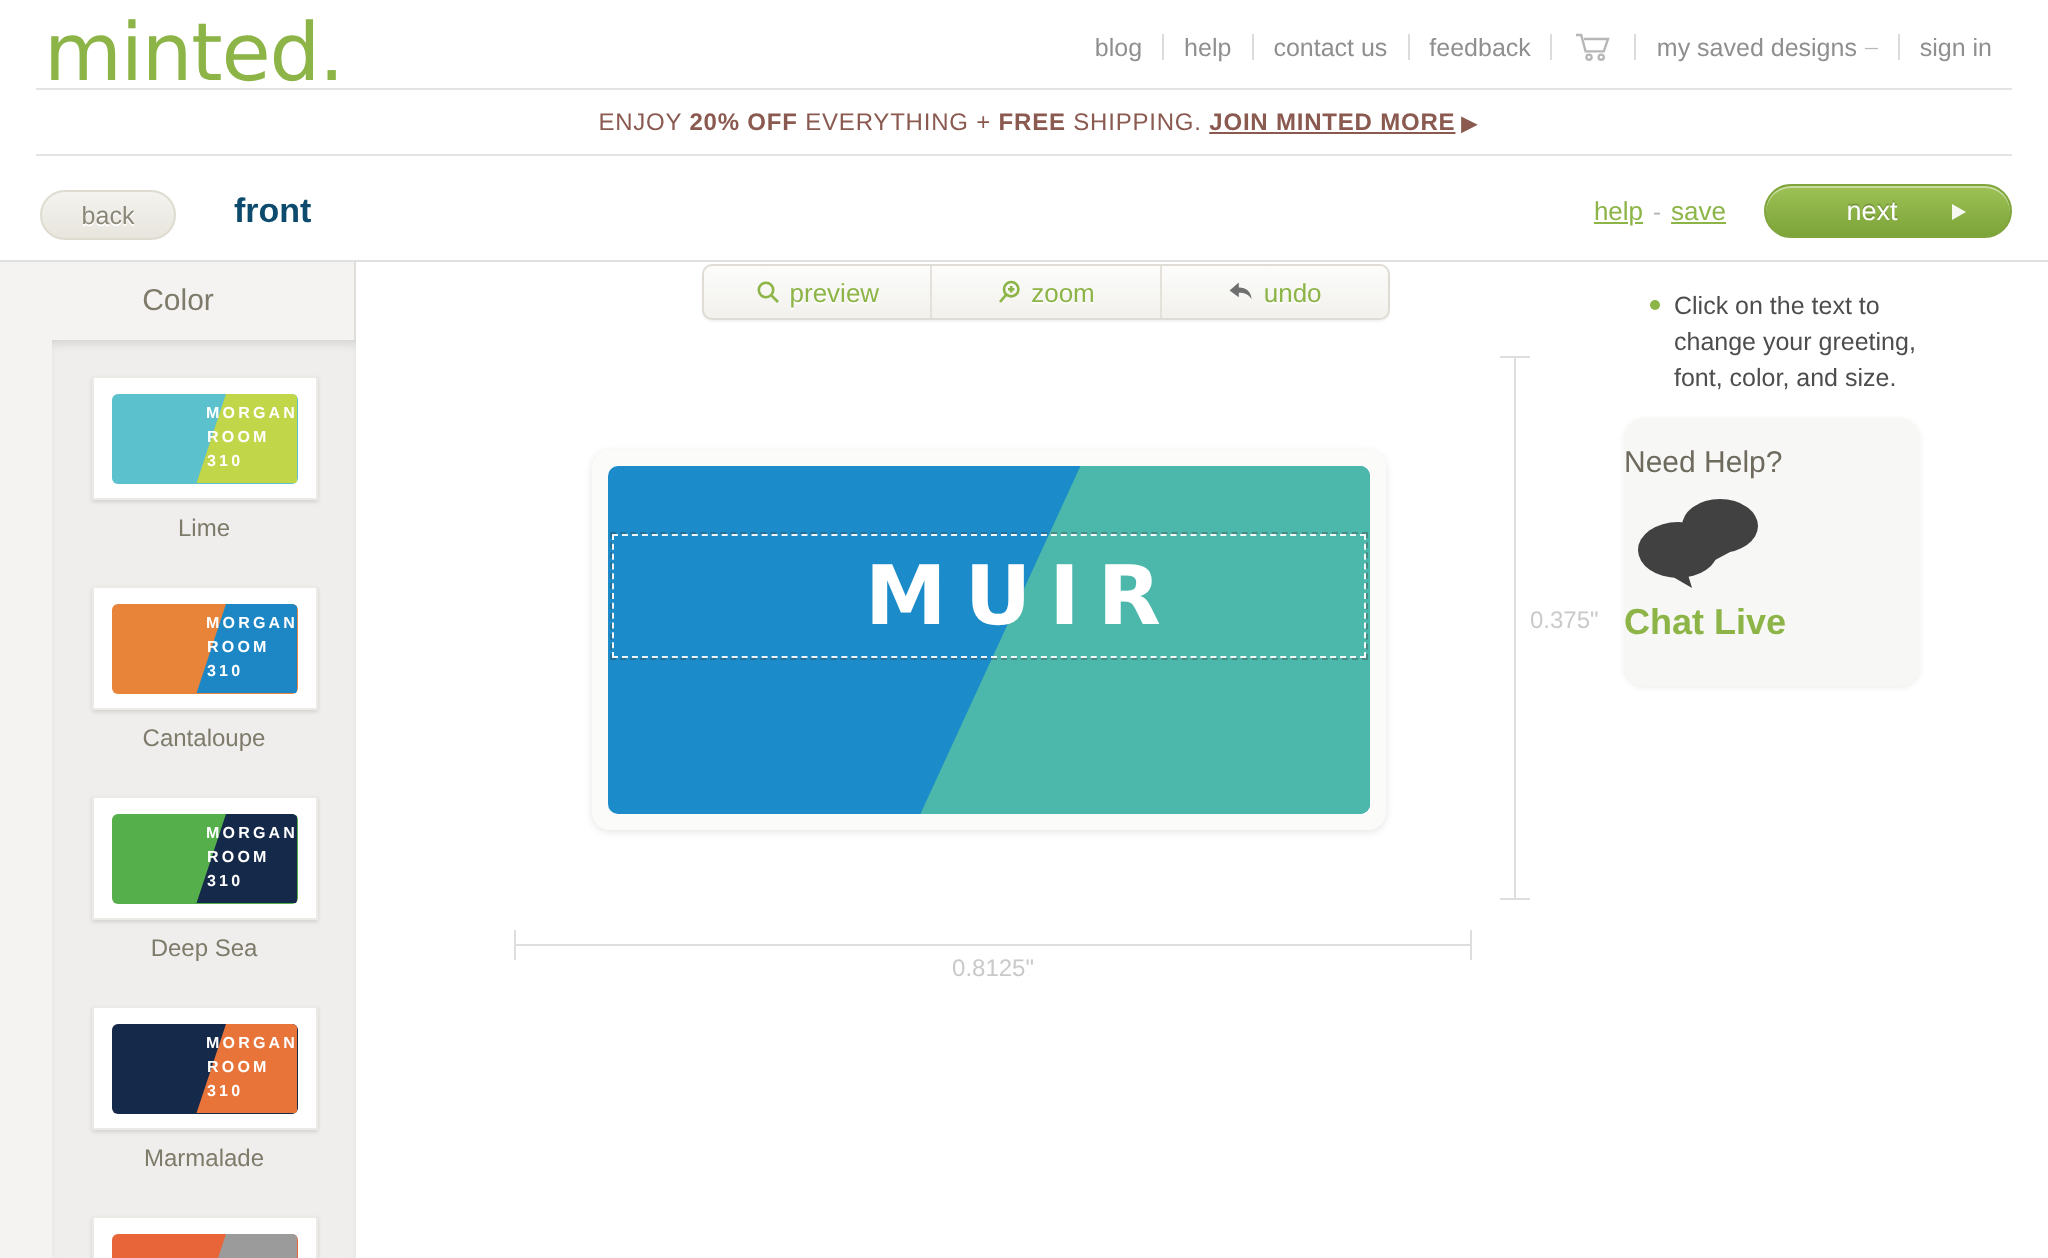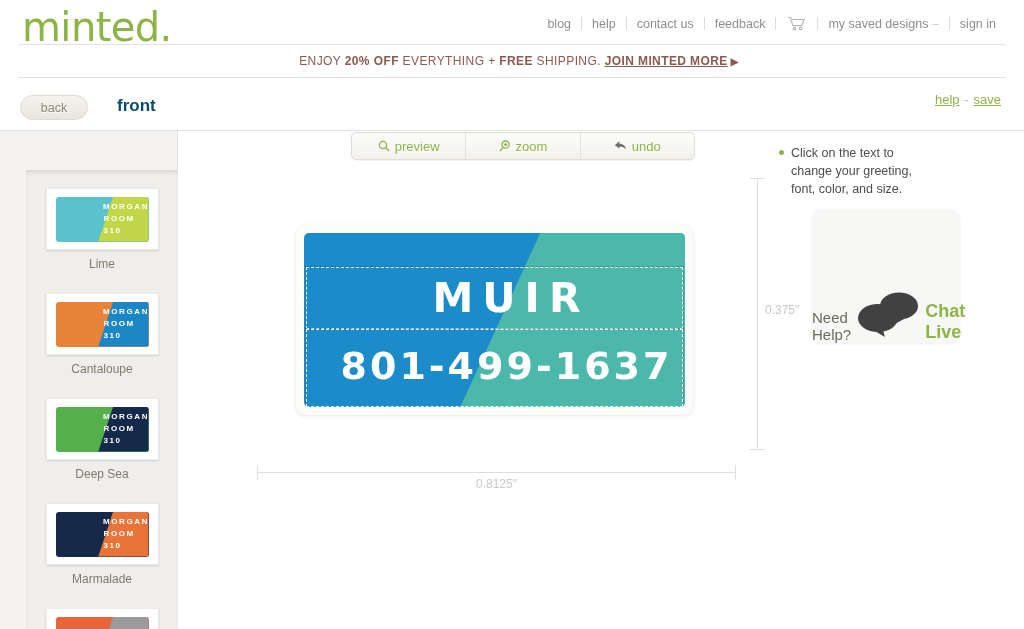--- a/index.html
+++ b/index.html
@@ -196,31 +196,31 @@
   .dim-h:before, .dim-h:after {
     content:""; position:absolute; top:-7px; width:1px; height:15px; background:#dedede;
   }
   .dim-h:before { left:0; } .dim-h:after { right:0; }
   .dim-h-lbl {
     position:absolute; left:0; top:346px; width:479px; text-align:center;
     font-size:12px; color:#c9c9c9; margin-left:78px;
   }
 
   
-  .hints { position:absolute; left:600px; top:13px; width:200px; }
+  .hints { position:absolute; left:646px; top:13px; width:200px; }
   .hint-row { display:flex; font-size:12.5px; color:#4d4d4d; line-height:18px; }
   .hint-dot {
     width:5px; height:5px; border-radius:50%; background:#8cb446;
     margin:6px 7px 0 0; flex:none;
   }
   .helpbox {
     position:absolute; left:633px; top:78px; width:148px; height:134px;
     background:#f7f7f5; border-radius:10px;
     box-shadow:0 1px 3px rgba(0,0,0,.07);
-    display:flex; flex-direction:row; align-items:flex-end; padding-top:14px;
+    display:flex; flex-direction:column; align-items:flex-start; padding-top:14px;
   }
   .helpbox .hb-t { font-size:15px; color:#6e6b5e; }
   .helpbox .hb-ico { margin:6px 0 2px 0; }
   .helpbox .hb-cta { font-size:18px; color:#8cb446; font-weight:bold; }
 </style>
 </head>
 <body>
 
 <div class="topbar">
   <div class="logo">minted.</div>
@@ -255,25 +255,30 @@
 <div class="promo-rule"></div>
 
 <div class="toolrow">
   <div class="btn-back">back</div>
   <div class="lbl-front">front</div>
 
   <div class="tool-right">
     <a class="t-help" href="#">help</a>
     <span class="t-dash">-</span>
     <a class="t-save" href="#">save</a>
+    <div class="btn-next">
+      <div class="nx-lbl">next</div>
+      <div class="nx-arw"></div>
+    </div>
   </div>
 </div>
 <div class="tool-rule"></div>
 
 <div class="sidebar">
+  <div class="side-title">Color</div>
   <div class="swatch-scroll" id="swatchList">
       <div class="swatch-item" style="padding-top: 18px;">
         <div class="swatch-card">
           <div class="mini">
             <div class="half-l" style="background: rgb(91, 193, 204);"></div>
             <div class="half-r" style="background: rgb(194, 214, 73);"></div>
             <div class="mtxt">
               <div>MORGAN</div>
               <div>ROOM 310</div>
             </div>
@@ -365,23 +370,20 @@
     </div>
   </div>
 
   <div class="cardwrap">
     <div class="card">
       <div class="c-left" id="cLeft" style="background: rgb(27, 139, 201);"></div>
       <div class="c-right" id="cRight" style="background: rgb(76, 184, 171);"></div>
       <div class="txtbox line1">
         <span class="card-name">MUIR</span>
       </div>
-      <div class="txtbox line2">
-        <span class="card-phone">801-499-1637</span>
-      </div>
     </div>
   </div>
 
   <div class="dim-v"></div>
   <div class="dim-v-lbl">0.375"</div>
   <div class="dim-h"></div>
   <div class="dim-h-lbl">0.8125"</div>
 
   <div class="hints">
     <div class="hint-row">

